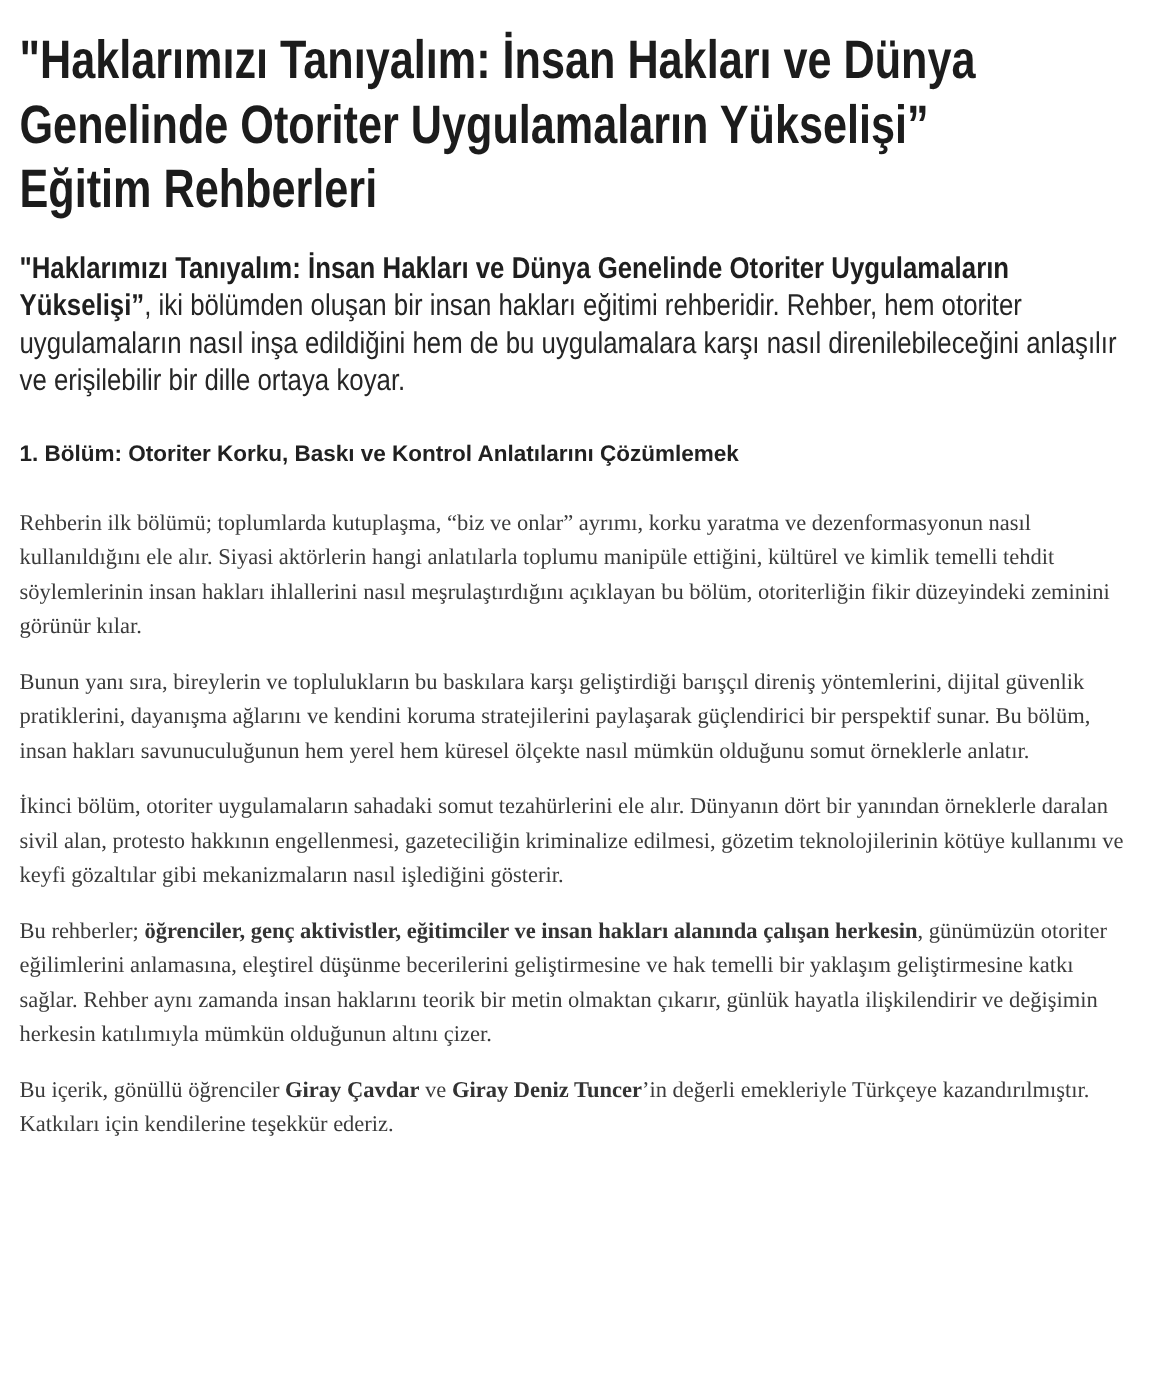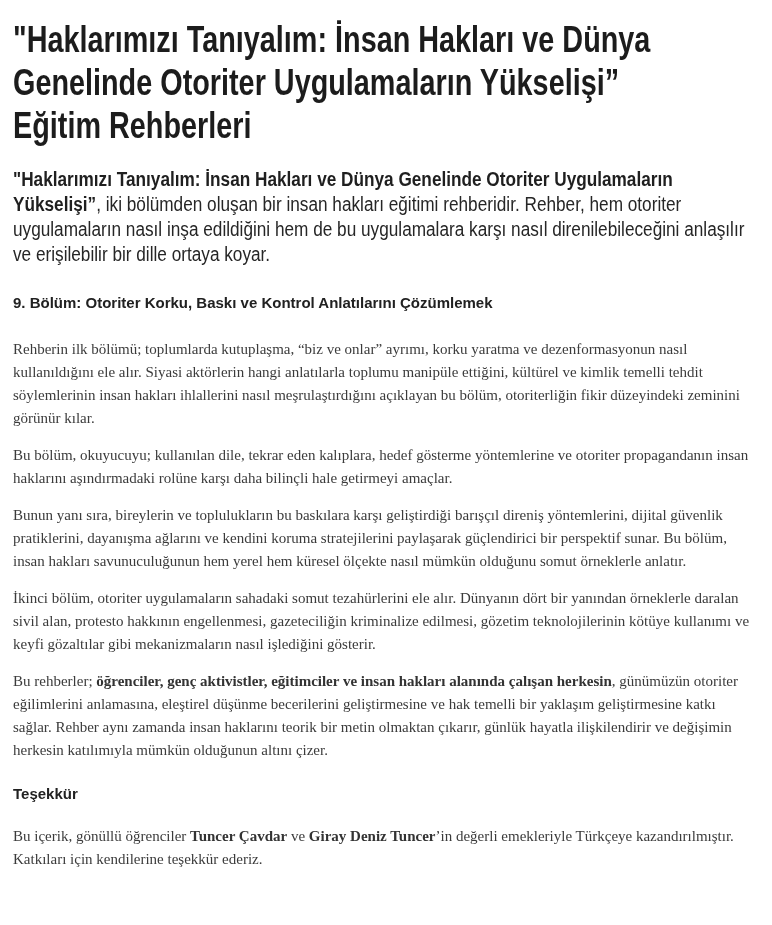--- a/index.html
+++ b/index.html
@@ -80,30 +80,28 @@
       <div class="h1-line">"Haklarımızı Tanıyalım: İnsan Hakları ve Dünya</div>
       <div class="h1-line">Genelinde Otoriter Uygulamaların Yükselişi”</div>
       <div class="h1-line">Eğitim Rehberleri</div>
     </h1>
   </div>
 
   <div class="intro-scale">
     <p class="intro"><strong>"Haklarımızı Tanıyalım: İnsan Hakları ve Dünya Genelinde Otoriter Uygulamaların Yükselişi”</strong><span>, iki bölümden oluşan bir insan hakları eğitimi rehberidir. Rehber, hem otoriter uygulamaların nasıl inşa edildiğini hem de bu uygulamalara karşı nasıl direnilebileceğini anlaşılır ve erişilebilir bir dille ortaya koyar.</span></p>
   </div>
 
-  <h2>9. Bölüm: Otoriter Korku, Baskı ve Kontrol Anlatılarını Çözümlemek</h2>
+  <h2>1. Bölüm: Otoriter Korku, Baskı ve Kontrol Anlatılarını Çözümlemek</h2>
 
   <p class="body">Rehberin ilk bölümü; toplumlarda kutuplaşma, “biz ve onlar” ayrımı, korku yaratma ve dezenformasyonun nasıl kullanıldığını ele alır. Siyasi aktörlerin hangi anlatılarla toplumu manipüle ettiğini, kültürel ve kimlik temelli tehdit söylemlerinin insan hakları ihlallerini nasıl meşrulaştırdığını açıklayan bu bölüm, otoriterliğin fikir düzeyindeki zeminini görünür kılar.</p>
 
-  <p class="body">Bu bölüm, okuyucuyu; kullanılan dile, tekrar eden kalıplara, hedef gösterme yöntemlerine ve otoriter propagandanın insan haklarını aşındırmadaki rolüne karşı daha bilinçli hale getirmeyi amaçlar.</p>
 
 
   <p class="body">Bunun yanı sıra, bireylerin ve toplulukların bu baskılara karşı geliştirdiği barışçıl direniş yöntemlerini, dijital güvenlik pratiklerini, dayanışma ağlarını ve kendini koruma stratejilerini paylaşarak güçlendirici bir perspektif sunar. Bu bölüm, insan hakları savunuculuğunun hem yerel hem küresel ölçekte nasıl mümkün olduğunu somut örneklerle anlatır.</p>
 
   <p class="body">İkinci bölüm, otoriter uygulamaların sahadaki somut tezahürlerini ele alır. Dünyanın dört bir yanından örneklerle daralan sivil alan, protesto hakkının engellenmesi, gazeteciliğin kriminalize edilmesi, gözetim teknolojilerinin kötüye kullanımı ve keyfi gözaltılar gibi mekanizmaların nasıl işlediğini gösterir.</p>
 
   <p class="body"><span>Bu rehberler; </span><strong>öğrenciler, genç aktivistler, eğitimciler ve insan hakları alanında çalışan herkesin</strong><span>, günümüzün otoriter eğilimlerini anlamasına, eleştirel düşünme becerilerini geliştirmesine ve hak temelli bir yaklaşım geliştirmesine katkı sağlar. Rehber aynı zamanda insan haklarını teorik bir metin olmaktan çıkarır, günlük hayatla ilişkilendirir ve değişimin herkesin katılımıyla mümkün olduğunun altını çizer.</span></p>
 
-  <h2 class="thanks">Teşekkür</h2>
 
-  <p class="body"><span>Bu içerik, gönüllü öğrenciler </span><strong>Tuncer Çavdar</strong><span> ve </span><strong>Giray Deniz Tuncer</strong><span>’in değerli emekleriyle Türkçeye kazandırılmıştır. Katkıları için kendilerine teşekkür ederiz.</span></p>
+  <p class="body"><span>Bu içerik, gönüllü öğrenciler </span><strong>Giray Çavdar</strong><span> ve </span><strong>Giray Deniz Tuncer</strong><span>’in değerli emekleriyle Türkçeye kazandırılmıştır. Katkıları için kendilerine teşekkür ederiz.</span></p>
 
 </article>
 
 </body></html>

